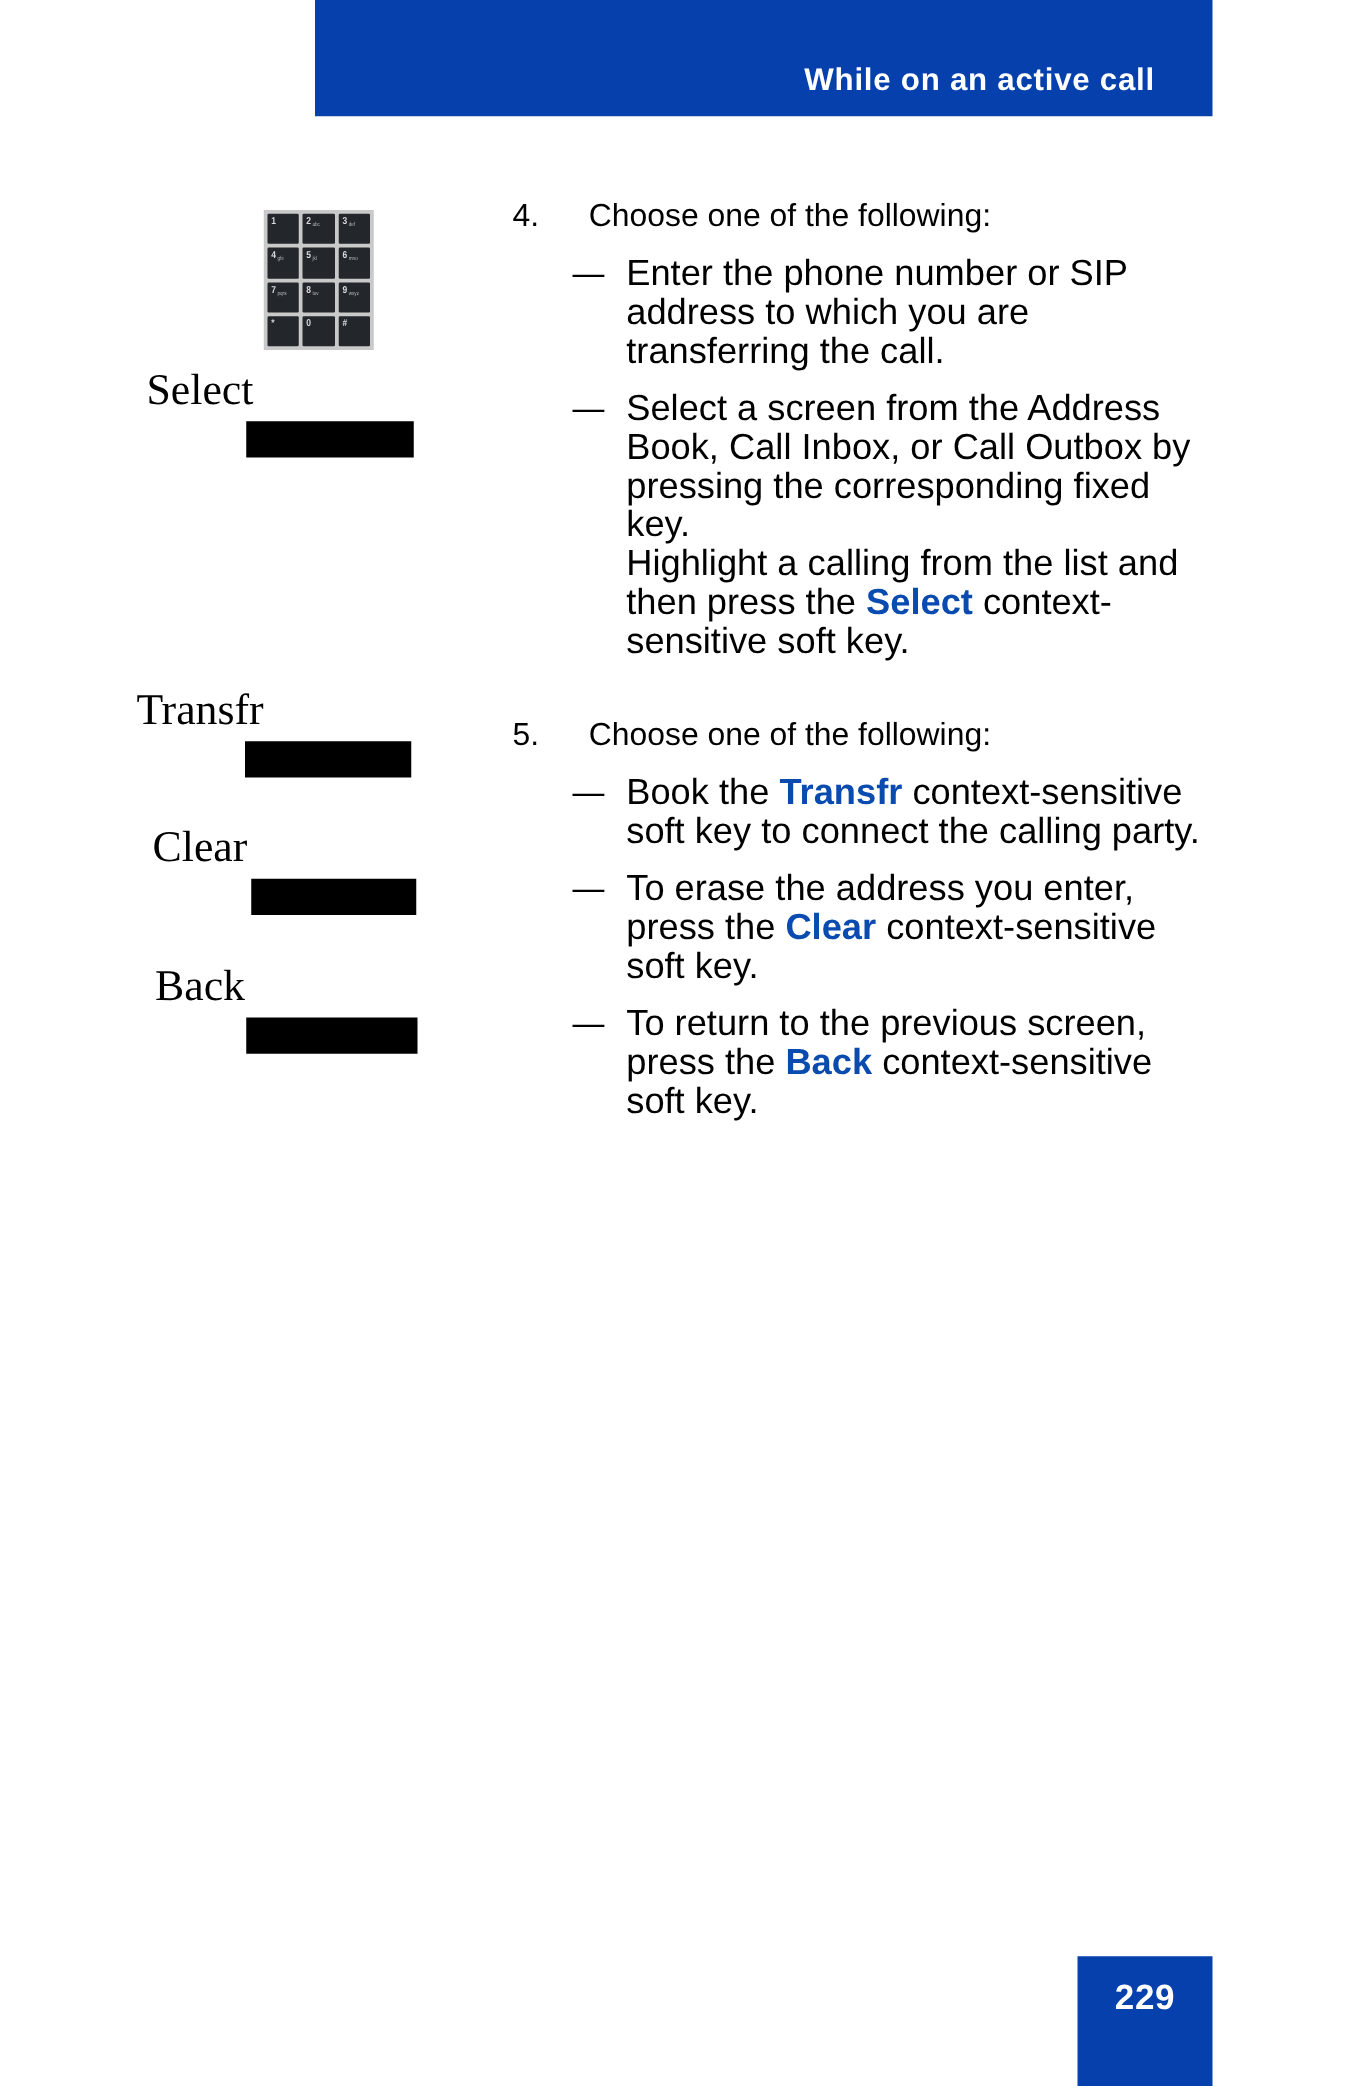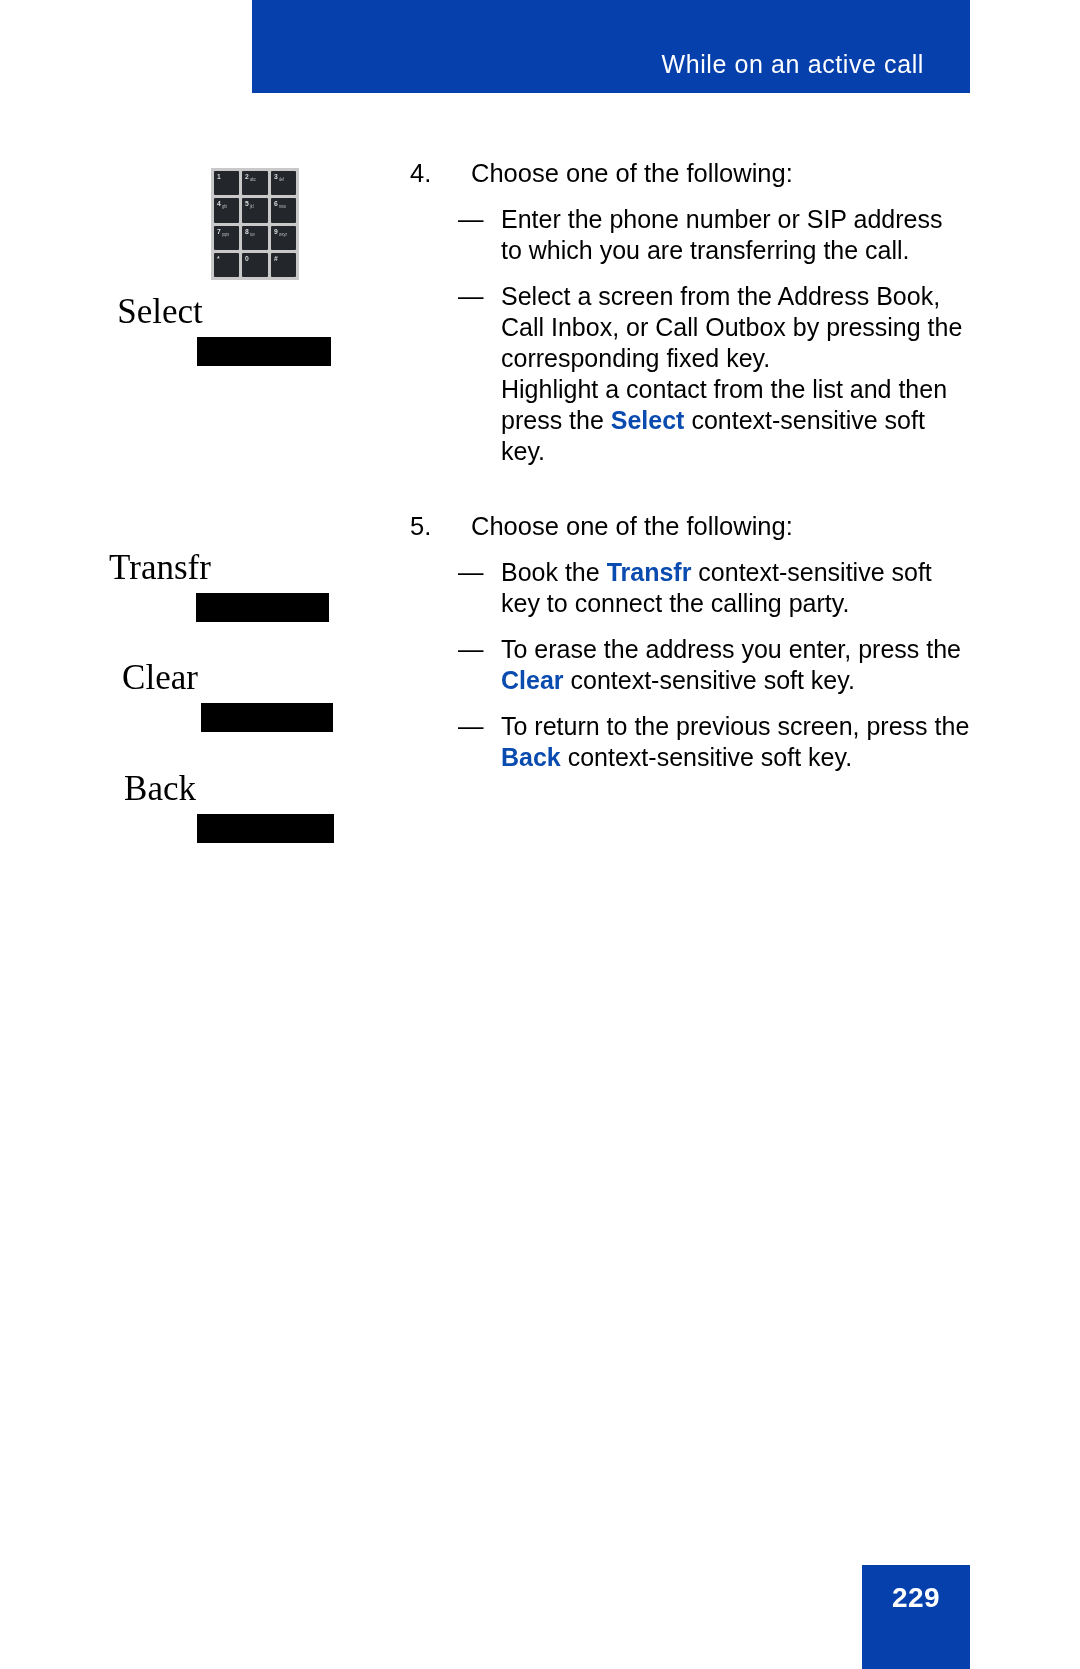--- a/index.html
+++ b/index.html
@@ -24,21 +24,21 @@
     height: 93px;
     background: #0540ac;
     box-sizing: border-box;
   }
   .header-title {
     position: absolute;
     right: 46px;
     bottom: 14px;
     color: #ffffff;
     font-family: "Liberation Sans", sans-serif;
-    font-weight: normal;
+    font-weight: bold;
     font-size: 25px;
     letter-spacing: 0.6px;
     white-space: nowrap;
   }
 
   
   .left-col {
     position: absolute;
     left: 0;
     top: 130px;
@@ -145,21 +145,21 @@
     margin-left: 48px;
   }
   .bullet .dash {
     width: 43px;
     flex: 0 0 43px;
     font-size: 25.5px;
     line-height: 31px;
   }
   .bullet .btext {
     flex: 1;
-    font-size: 25px;
+    font-size: 29px;
     line-height: 31px;
   }
   .kw {
     color: #0a4bb0;
     font-weight: bold;
   }
   .gap-lg { height: 44px; }
 
   
   .footer-box {
@@ -272,21 +272,21 @@
     <div class="step-text">Choose one of the following:</div>
   </div>
 
   <div class="bullet">
     <div class="dash">—</div>
     <div class="btext"><span>Enter the phone number or SIP address to which you are transferring the call.</span></div>
   </div>
 
   <div class="bullet">
     <div class="dash">—</div>
-    <div class="btext"><span>Select a screen from the Address Book, Call Inbox, or Call Outbox by pressing the corresponding fixed key.</span><br><span>Highlight a contact from the list and then press the </span><span class="kw">Select</span><span> context-sensitive soft key.</span></div>
+    <div class="btext"><span>Select a screen from the Address Book, Call Inbox, or Call Outbox by pressing the corresponding fixed key.</span><br><span>Highlight a calling from the list and then press the </span><span class="kw">Select</span><span> context-sensitive soft key.</span></div>
   </div>
 
   <div class="gap-lg"></div>
 
   <div class="step">
     <div class="step-num">5.</div>
     <div class="step-text">Choose one of the following:</div>
   </div>
 
   <div class="bullet">

